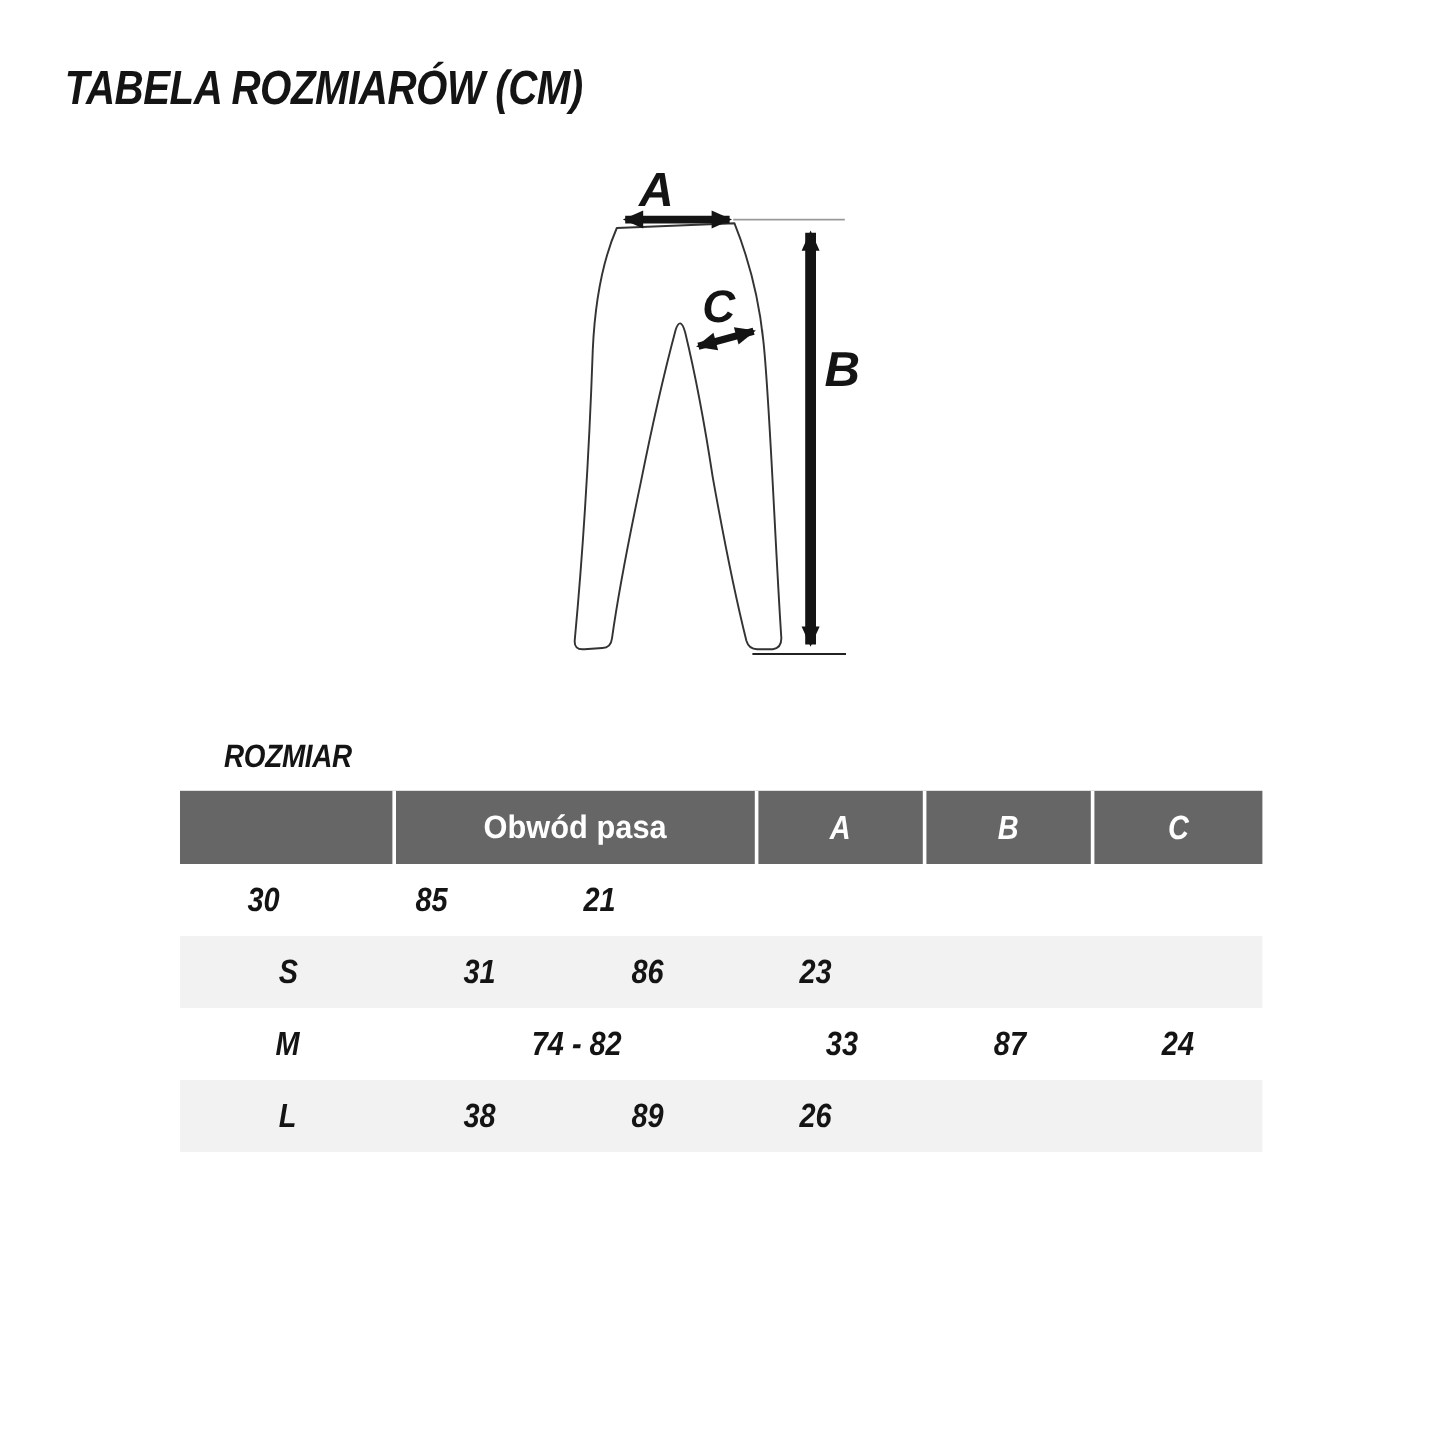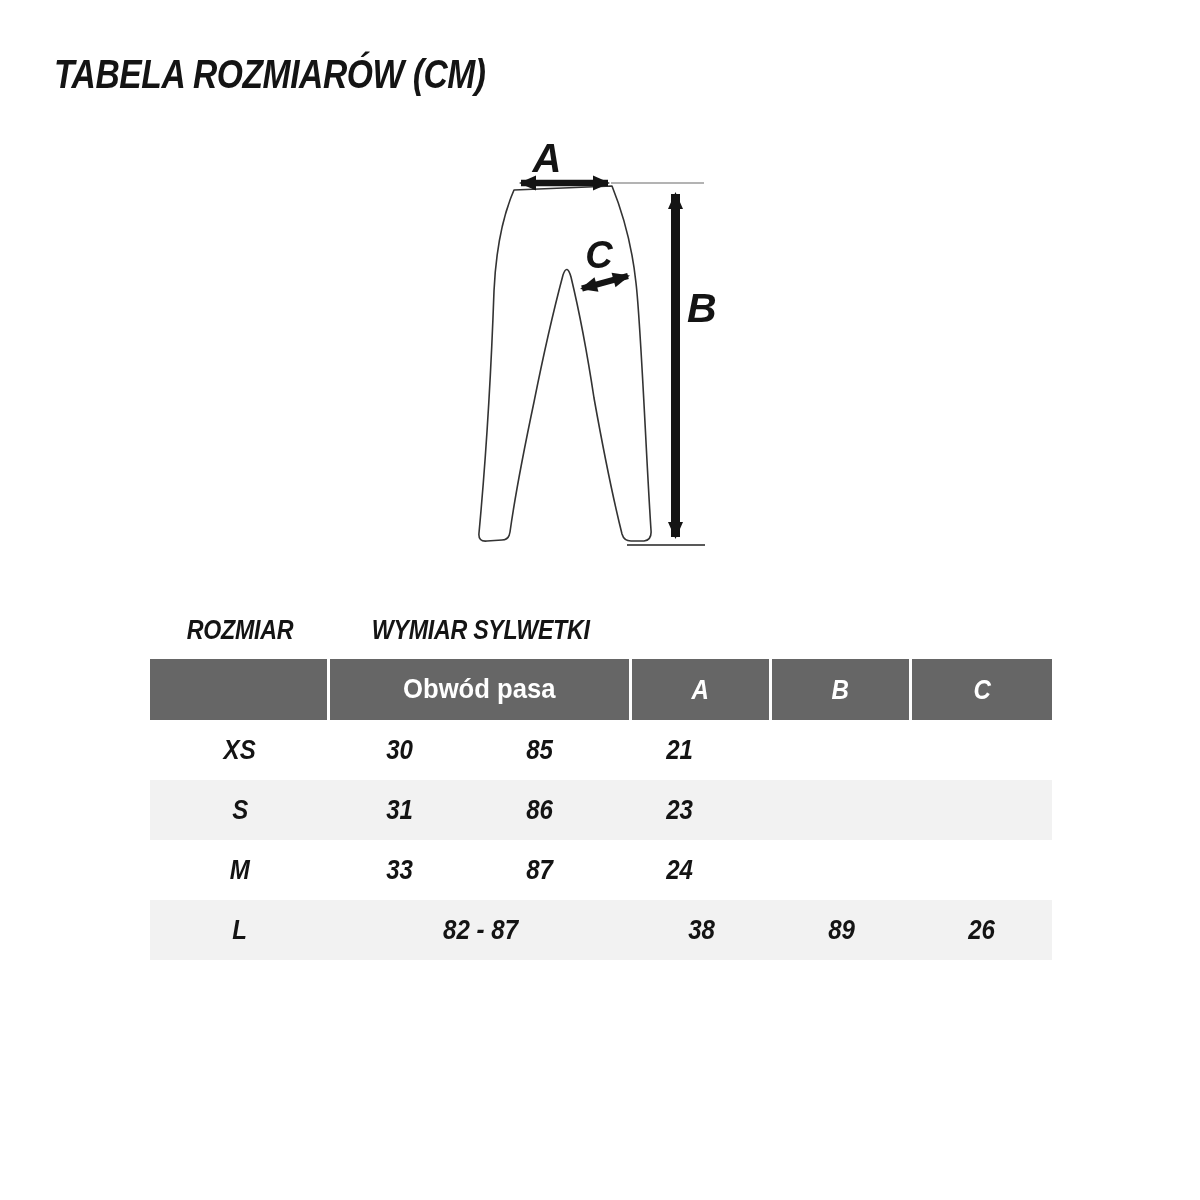--- a/index.html
+++ b/index.html
@@ -93,23 +93,20 @@
 
     <text x="547" y="172" font-size="40" text-anchor="middle">A</text>
     <text x="687" y="322" font-size="41" text-anchor="start">B</text>
     <text x="599" y="268" font-size="38" text-anchor="middle">C</text>
   </svg>
 
   <div class="group-labels">
     <div class="group-label gl-size">
         <span class="cond">ROZMIAR</span>
       </div>
-    <div class="group-label gl-body">
-        <span class="cond">WYMIAR SYLWETKI</span>
-      </div>
   </div>
 
   <div class="size-table">
 
     <div class="row header">
       <div class="cell c1"></div>
       <div class="cell c2 waist-header">
           <span class="cond">Obwód pasa</span>
         </div>
       <div class="cell c3">
@@ -117,43 +114,42 @@
         </div>
       <div class="cell c4">
           <span class="cond">B</span>
         </div>
       <div class="cell c5">
           <span class="cond">C</span>
         </div>
     </div>
 
     <div class="row">
-      <div class="cell c1"><span class="cond">XS</span></div>
       <div class="cell c3"><span class="cond">30</span></div>
       <div class="cell c4"><span class="cond">85</span></div>
       <div class="cell c5"><span class="cond">21</span></div>
     </div>
 
     <div class="row stripe">
       <div class="cell c1"><span class="cond">S</span></div>
       <div class="cell c3"><span class="cond">31</span></div>
       <div class="cell c4"><span class="cond">86</span></div>
       <div class="cell c5"><span class="cond">23</span></div>
     </div>
 
     <div class="row">
       <div class="cell c1"><span class="cond">M</span></div>
+      <div class="cell c2"><span class="cond">74 - 82</span></div>
       <div class="cell c3"><span class="cond">33</span></div>
       <div class="cell c4"><span class="cond">87</span></div>
       <div class="cell c5"><span class="cond">24</span></div>
     </div>
 
     <div class="row stripe">
       <div class="cell c1"><span class="cond">L</span></div>
-      <div class="cell c2"><span class="cond">82 - 87</span></div>
       <div class="cell c3"><span class="cond">38</span></div>
       <div class="cell c4"><span class="cond">89</span></div>
       <div class="cell c5"><span class="cond">26</span></div>
     </div>
 
 
   </div>
 </div>
 
 </body></html>

